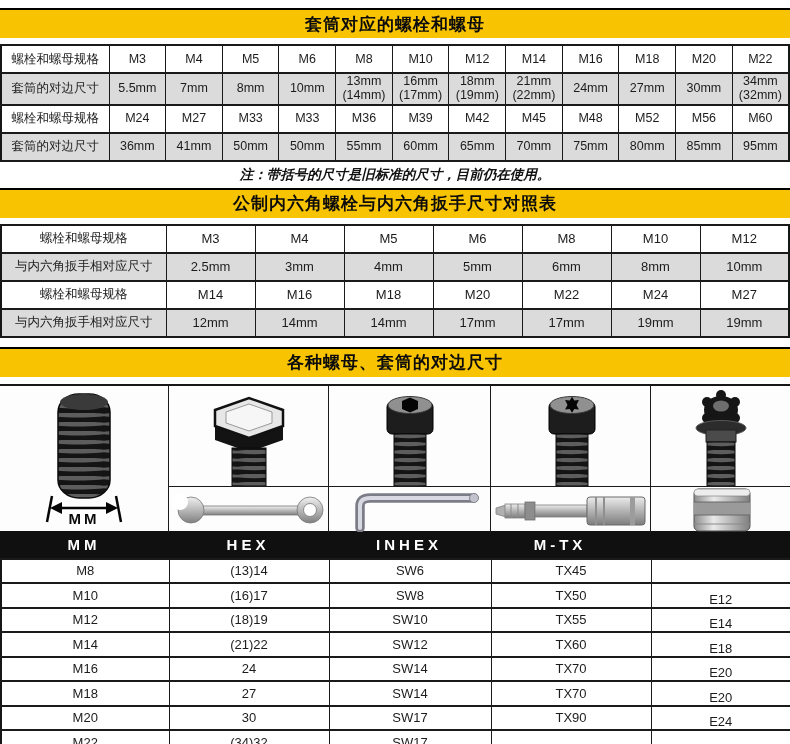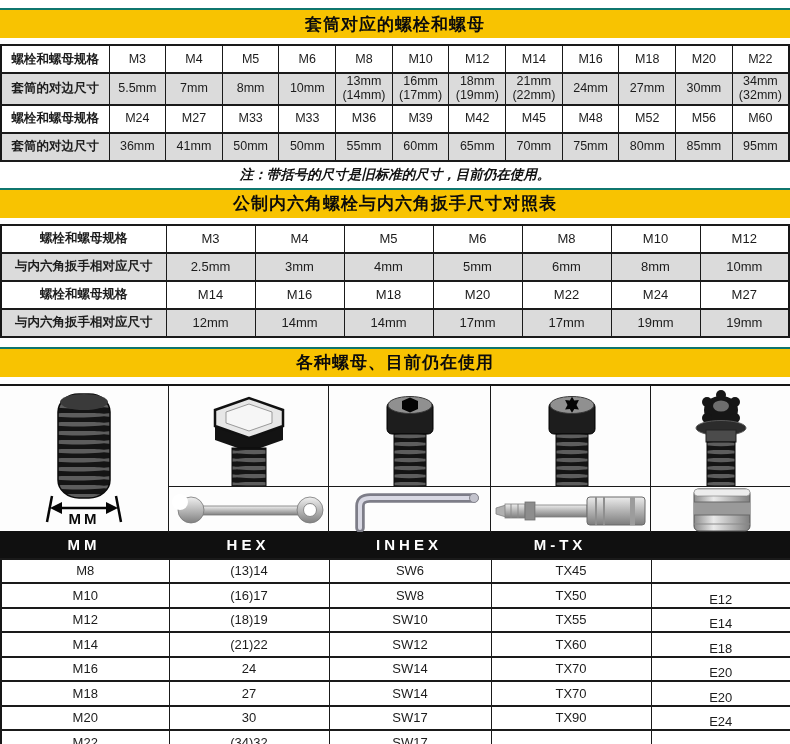--- a/index.html
+++ b/index.html
@@ -2,39 +2,39 @@
 <html><head>
 <meta charset="utf-8">
 <style>
   html,body{margin:0;padding:0;background:#ffffff;}
   .page{
     position:relative;width:790px;height:744px;background:#ffffff;overflow:hidden;
     font-family:"Liberation Sans","DejaVu Sans",sans-serif;color:#141414;
   }
   
   .titlebar{
-    width:790px;height:30px;background:#f8c301;border-top:2px solid #0f766e;
+    width:790px;height:30px;background:#f8c301;border-top:2px solid #000000;
     display:flex;align-items:center;justify-content:center;box-sizing:border-box;
   }
   .titlebar .ttl{font-weight:bold;font-size:17px;letter-spacing:1px;color:#0c0c0c;}
   .bar1{margin-top:8px;}
   .bar2{margin-top:0;text-align:center;}
   .bar3{margin-top:9px;}
   
   table.spec{
     border-collapse:collapse;table-layout:fixed;width:790px;margin-top:6px;
     border:2px solid #161616;
   }
   table.spec td{
     border:1px solid #1a1a1a;border-top:2px solid #1a1a1a;border-bottom:2px solid #1a1a1a;
     text-align:center;vertical-align:middle;height:24px;padding:1px 0;
     font-size:13px;color:#1c1c1c;background:#ffffff;overflow:hidden;
   }
   table.spec tr.gray td{background:#dbdbdb;}
-  table.spec td.rowlabel{font-weight:bold;font-size:12.5px;}
+  table.spec td.rowlabel{font-weight:normal;font-size:12.5px;}
   table.spec td span{display:inline-block;line-height:1.1;word-spacing:2px;}
   #t1 td{font-size:12.5px;}
   
   .note{
     width:790px;height:26px;display:flex;align-items:center;justify-content:center;
     font-weight:bold;font-size:13.5px;color:#111;font-style:italic;
   }
   
   .imgpanel{
     width:790px;height:147px;margin-top:7px;border-top:2px solid #161616;
@@ -198,21 +198,21 @@
           <td><span>14mm</span></td>
           <td><span>17mm</span></td>
           <td><span>17mm</span></td>
           <td><span>19mm</span></td>
           <td><span>19mm</span></td>
         </tr>
       </tbody>
   </table>
 
   <div class="titlebar bar3">
-    <span class="ttl">各种螺母、目前仍在使用</span>
+    <span class="ttl">各种螺母、套筒的对边尺寸</span>
   </div>
 
   <div class="imgpanel">
 
     <div class="imgcol c1">
       <svg width="168" height="147" viewBox="0 0 168 147">
         <defs>
           <pattern id="thr1" patternUnits="userSpaceOnUse" width="52" height="9">
             <rect width="52" height="9" fill="#141414"></rect>
             <ellipse cx="26" cy="2" rx="30" ry="2.4" fill="#5d5d5d"></ellipse>

